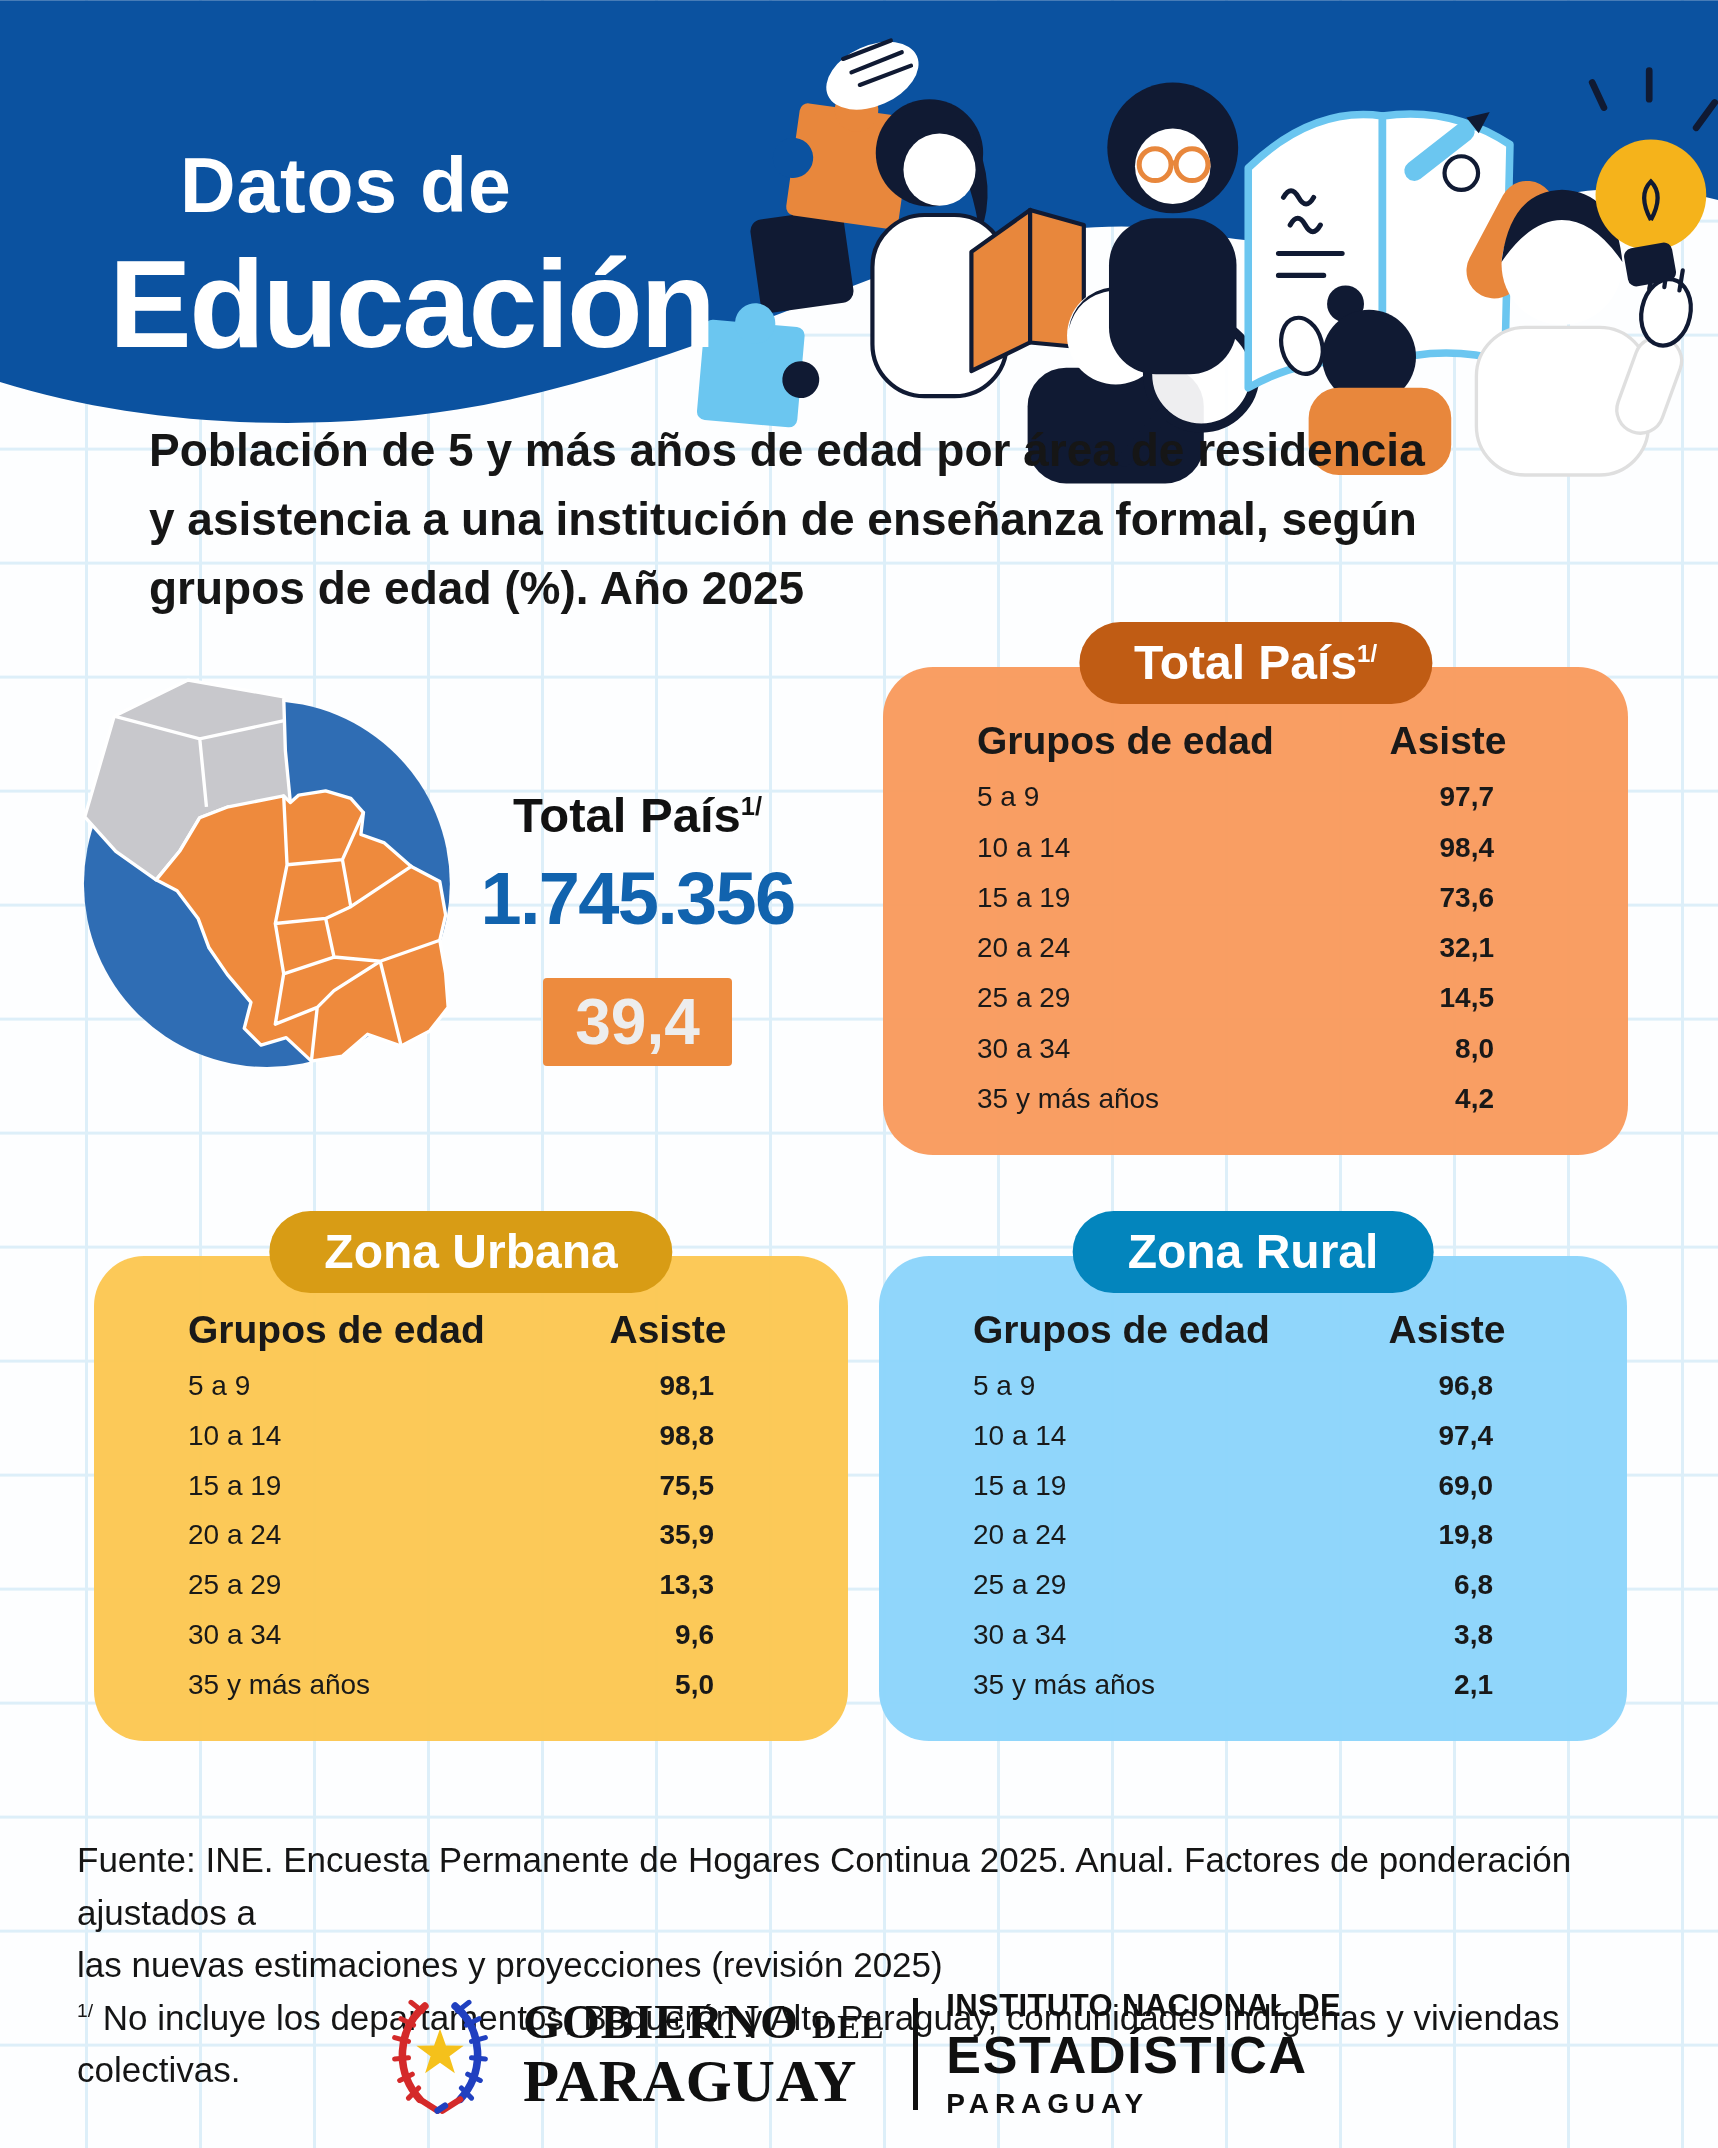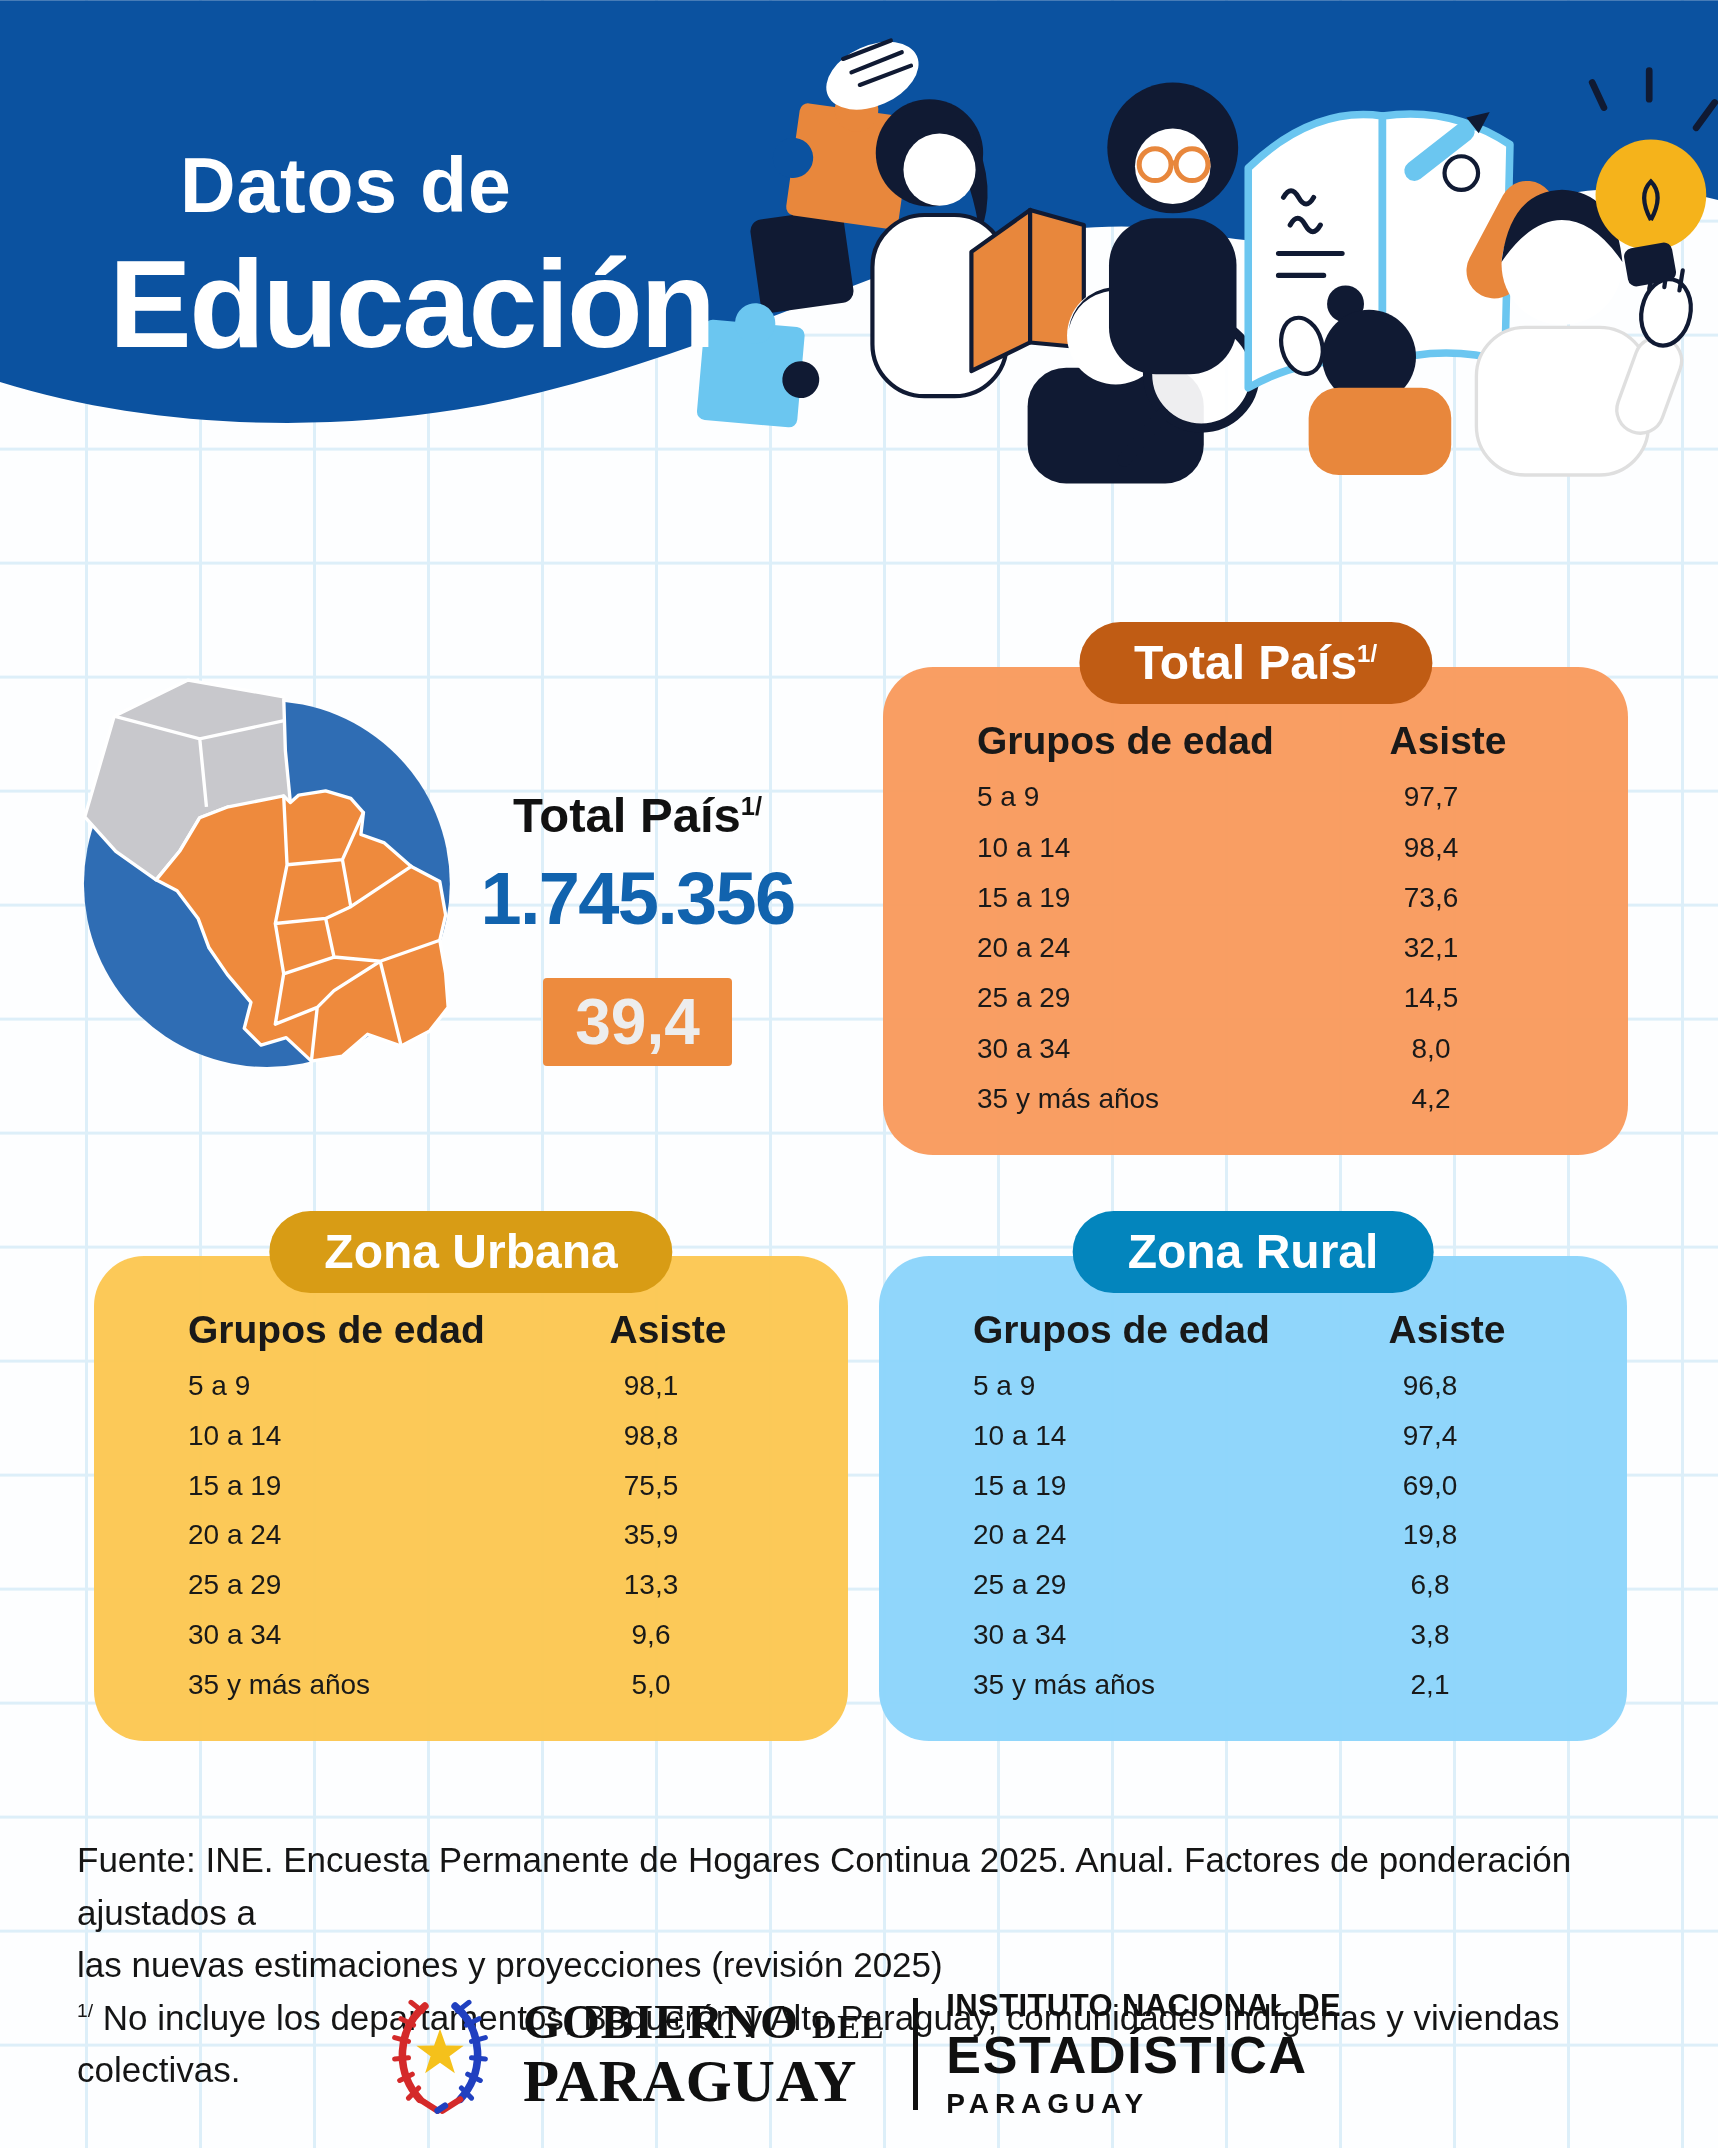--- a/index.html
+++ b/index.html
@@ -36,21 +36,21 @@
   .pill{position:absolute;top:0;left:50%;transform:translate(-50%,-55%);padding:13.4px 55px;border-radius:47px;
     font-size:48px;font-weight:bold;color:#ffffff;white-space:nowrap;}
   .pill sup{font-size:0.5em;}
   .pill-total{background:#C05C14;}
   .pill-urbana{background:#D89C15;}
   .pill-rural{background:#0385BD;}
   .thead,.trow{display:grid;grid-template-columns:1fr 210px;align-items:baseline;}
   .thead{font-weight:bold;font-size:39px;}
   .thead .val{text-align:center;padding-right:50px;}
   .trow{font-size:28px;}
-  .trow .val{text-align:center;font-weight:normal;padding-right:84px;}
+  .trow .val{text-align:right;font-weight:bold;padding-right:84px;}
 
   
   .footer{position:absolute;left:77px;top:1834px;font-size:35px;color:#151515;line-height:1.5;}
   .footer sup{font-size:0.55em;}
 
   
   .logos{position:absolute;left:0;right:0;top:1990px;display:flex;justify-content:center;align-items:center;color:#101010;}
   .gob{display:flex;align-items:center;gap:20px;}
   .gob-text{font-family:"Liberation Serif",serif;line-height:1;}
   .gob-l1{font-size:49px;font-weight:bold;letter-spacing:0.8px;}
@@ -148,20 +148,25 @@
           <path d="M1968,262 q-16,-30 0,-46 q16,16 0,46" fill="none" stroke="#101A33" stroke-width="5"></path>
           <rect x="1938" y="292" width="58" height="46" rx="10" fill="#101A33" transform="rotate(-10 1967 315)"></rect>
           <path d="M1912,128 l-14,-30 M1966,118 l0,-34 M2022,152 l22,-30" stroke="#101A33" stroke-width="8" stroke-linecap="round"></path>
         </g>
       </g>
     </svg>
     <div class="hero-line1">Datos de</div>
     <div class="hero-line2">Educación</div>
   </header>
 
+  <section class="intro">
+    <div>Población de 5 y más años de edad por área de residencia</div>
+    <div>y asistencia a una institución de enseñanza formal, según</div>
+    <div>grupos de edad (%). Año 2025</div>
+  </section>
 
   <svg class="map" width="420" height="470" viewBox="0 0 500 560">
     <circle cx="232" cy="255" r="218" fill="#2F6DB4"></circle>
     <g>
       <path d="M15,175 L50,55 L138,12 L252,32 L254,96 L260,158 L186,163 L152,176 L128,216 L100,250 L52,216 Z" fill="#C8C8CC" stroke="#FFFFFF" stroke-width="4" stroke-linejoin="round"></path>
       <path d="M50,55 L152,82 L254,60 M152,82 L160,163" stroke="#FFFFFF" stroke-width="4" fill="none"></path>
     </g>
     <g>
       <path d="M186,163 L252,150 L260,158 L270,149 L302,144 L332,153 L347,170 L344,196 L372,206 L404,234 L438,252 L445,292 L438,322 L445,362 L448,402 L426,430 L392,448 L352,434 L322,460 L285,466 L255,438 L225,447 L205,427 L213,396 L185,363 L163,331 L150,296 L125,263 L100,250 L128,216 L152,176 Z" fill="#EE8A3D" stroke="#FFFFFF" stroke-width="4" stroke-linejoin="round"></path>
       <path d="M252,150 L256,232 L242,302 L252,362 L242,422 M256,232 L322,226 L347,170 M322,226 L332,282 L404,234 M242,302 L302,296 L332,282 M302,296 L312,342 L367,347 L438,322 M252,362 L312,342 M242,422 L292,402 L312,382 L367,347 M292,402 L285,466 M392,448 L367,347" stroke="#FFFFFF" stroke-width="4" fill="none" stroke-linejoin="round" stroke-linecap="round"></path>

